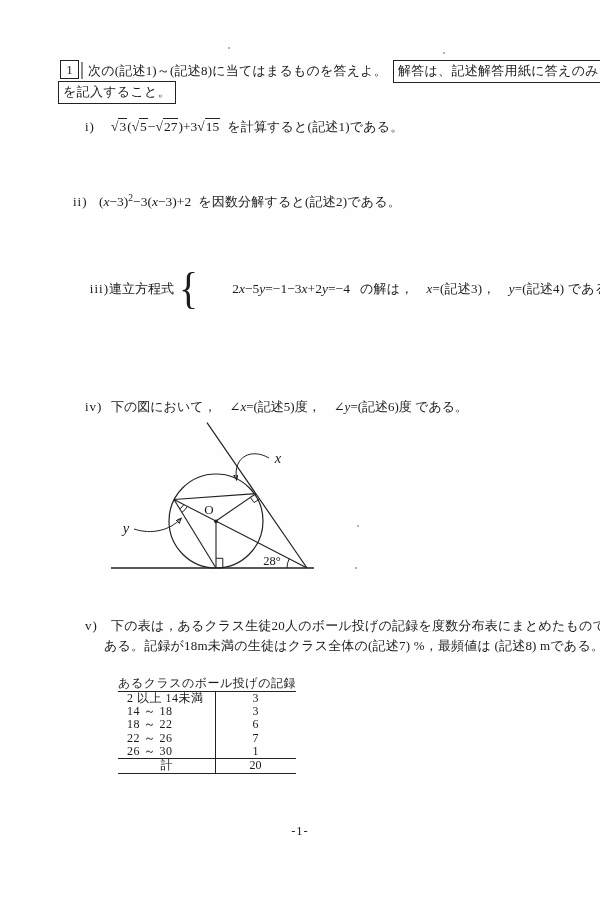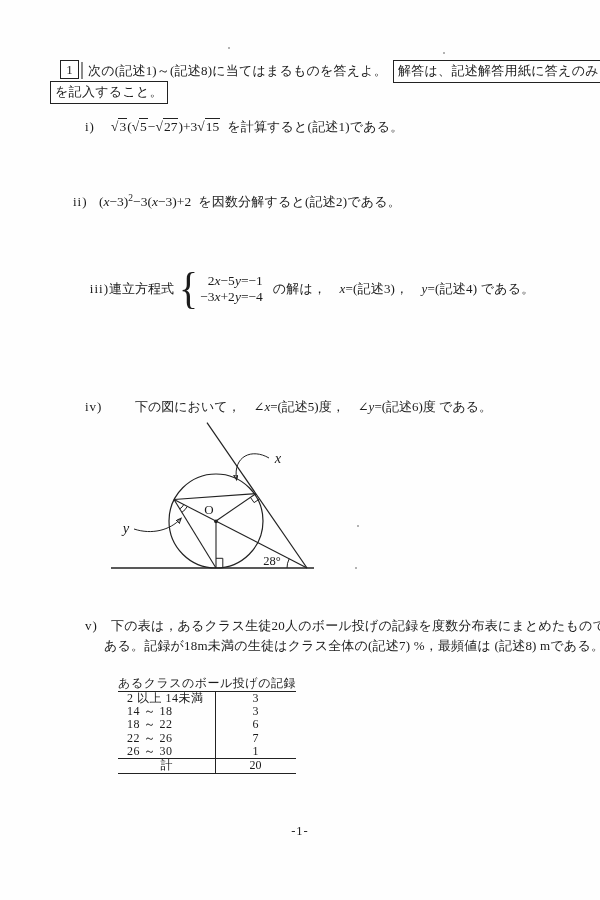--- a/index.html
+++ b/index.html
@@ -18,35 +18,35 @@
     font-size:13px; background:#fff;
   }
   .qnum-shadow { position:absolute; left:81px; top:62px; width:1.5px; height:17px; background:#8b8b8b; }
   .hline1 { position:absolute; left:88px; top:60px; display:flex; align-items:flex-start; white-space:nowrap; }
   .hline1 .intro { padding-top:2px; letter-spacing:0.2px; }
   .boxed {
     display:inline-block; border:1.5px solid #222; padding:1px 4px 2px 4px;
     letter-spacing:0.3px; background:#fff;
   }
   .boxed1 { border-right:none; margin-left:6px; }
-  .boxed2 { position:absolute; left:50px; top:81px; }
+  .boxed2 { position:absolute; left:58px; top:81px; }
 
   
   .prob { position:absolute; display:flex; align-items:baseline; white-space:nowrap; }
   .plabel { display:inline-block; width:26px; letter-spacing:1px; }
   .math { font-size:13.5px; }
   .it { font-style:italic; font-family:"Liberation Serif","DejaVu Serif",serif; }
   .sq { white-space:nowrap; }
   .rad { border-top:1.2px solid #222; padding:0 1px; }
   sup.pw { font-size:9.5px; vertical-align:super; line-height:0; }
   .suffix { margin-left:7px; letter-spacing:0.2px; }
 
   .prob3 { align-items:center; height:46px;text-align:right; }
   .brace { font-size:44px; font-weight:400; line-height:40px; margin:0 1px 0 4px; transform:scaleX(0.9); }
-  .eqs { display:flex; flex-direction:column; font-size:13.5px; line-height:16px; }
+  .eqs { display:flex; flex-direction:row; font-size:13.5px; line-height:16px;margin-left:32px; }
   .sfx3 { margin-left:10px; letter-spacing:0.2px; }
 
   
   .fig { position:absolute; left:85px; top:416px; }
   .fig path, .fig line, .fig circle.outline, .fig polyline { fill:none; stroke:#222; }
   .fig text { fill:#1b1b1b; }
 
   
   .vline { position:absolute; white-space:nowrap; letter-spacing:0.2px; }
 
@@ -101,21 +101,21 @@
     <span class="plabel">iii)</span>
     <span>連立方程式</span>
     <span class="brace">{</span>
     <span class="eqs">
       <span class="eq"><span>2</span><span class="it">x</span><span>−5</span><span class="it">y</span><span>=−1</span></span>
       <span class="eq"><span>−3</span><span class="it">x</span><span>+2</span><span class="it">y</span><span>=−4</span></span>
     </span>
     <span class="sfx3"><span>の解は，　</span><span class="it">x</span><span>=(記述3)，　</span><span class="it">y</span><span>=(記述4) である。</span></span>
   </div>
 
-  <div class="prob" style="left:85px; top:398px;gap:24px;">
+  <div class="prob" style="left:85px; top:398px;">
     <span class="plabel">iv)</span>
     <span><span>下の図において，　∠</span><span class="it">x</span><span>=(記述5)度，　∠</span><span class="it">y</span><span>=(記述6)度 である。</span></span>
   </div>
 
   <svg class="fig" width="250" height="175" viewBox="85 416 250 175">
     <defs>
       <marker id="ah" orient="auto" markerWidth="7" markerHeight="6" refX="4" refY="2.1">
         <path d="M0,0 L5,2.1 L0,4.2 Z" fill="#222" stroke="none"></path>
       </marker>
     </defs>

